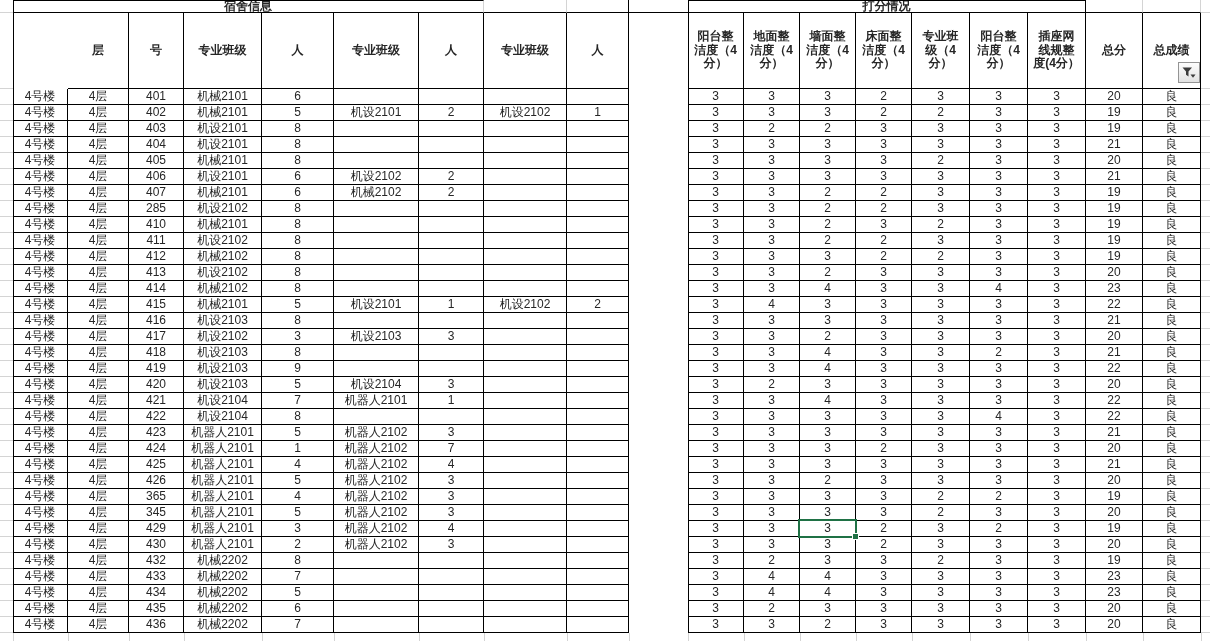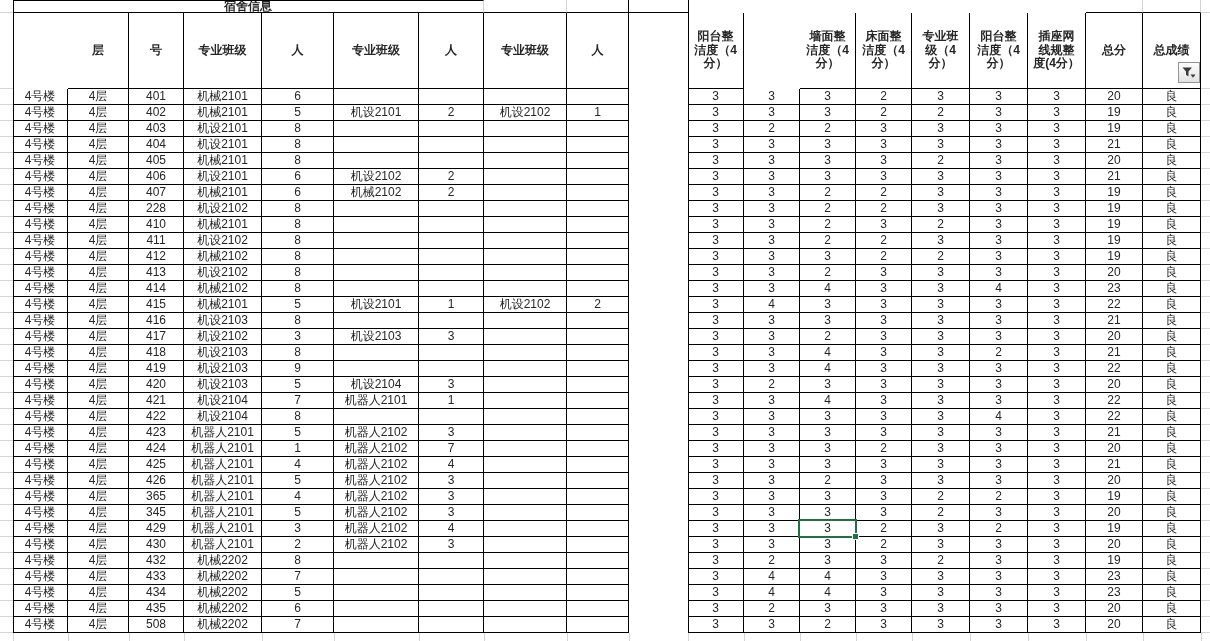--- a/index.html
+++ b/index.html
@@ -39,20 +39,21 @@
   }
 </style>
 </head>
 <body>
 
 <div id="sheet">
 
   <div class="c tc topB faintR" style="left:13px;top:0;width:471px;height:13px;">宿舍信息</div>
   <div class="c tc faintR" style="left:484px;top:0;width:83px;height:13px;"></div>
   <div class="c tc" style="left:567px;top:0;width:62px;height:13px;"></div>
+  <div class="c tc topB" style="left:688px;top:0;width:398px;height:13px;">打分情况</div>
   <div class="c tc faintR" style="left:1086px;top:0;width:57px;height:13px;"></div>
   <div class="c tc faintR" style="left:1143px;top:0;width:58px;height:13px;"></div>
 
   <div id="sel" style="left: 798px; top: 519px; width: 59px; height: 19px;"></div>
   <div id="selhandle" style="left: 852px; top: 533px;"></div>
 
   <div id="filterbtn">
     <svg width="14" height="12" viewBox="0 0 14 12">
       <path d="M0.5 0.5 H10 L6.5 4.5 V9.5 L4 7.8 V4.5 Z" fill="#3b3b3b"></path>
       <path d="M8.5 7.5 h5 l-2.5 3.2 z" fill="#3b3b3b"></path>
@@ -61,20 +62,21 @@
 
     <div class="c hd" style="left: 68px; top: 13px; width: 61px; height: 76px;">层</div>
     <div class="c hd" style="left: 129px; top: 13px; width: 55px; height: 76px;">号</div>
     <div class="c hd" style="left: 184px; top: 13px; width: 78px; height: 76px;">专业班级</div>
     <div class="c hd" style="left: 262px; top: 13px; width: 72px; height: 76px;">人</div>
     <div class="c hd" style="left: 334px; top: 13px; width: 85px; height: 76px;">专业班级</div>
     <div class="c hd" style="left: 419px; top: 13px; width: 65px; height: 76px;">人</div>
     <div class="c hd" style="left: 484px; top: 13px; width: 83px; height: 76px;">专业班级</div>
     <div class="c hd" style="left: 567px; top: 13px; width: 62px; height: 76px;">人</div>
     <div class="c hs" style="left: 688px; top: 13px; width: 56px; height: 76px;">阳台整洁度（4分）</div>
+    <div class="c hs" style="left: 744px; top: 13px; width: 56px; height: 76px;">地面整洁度（4分）</div>
     <div class="c hs" style="left: 800px; top: 13px; width: 56px; height: 76px;">墙面整洁度（4分）</div>
     <div class="c hs" style="left: 856px; top: 13px; width: 56px; height: 76px;">床面整洁度（4分）</div>
     <div class="c hs" style="left: 912px; top: 13px; width: 58px; height: 76px;">专业班级（4分）</div>
     <div class="c hs" style="left: 970px; top: 13px; width: 58px; height: 76px;">阳台整洁度（4分）</div>
     <div class="c hs" style="left: 1028px; top: 13px; width: 58px; height: 76px;">插座网线规整度(4分）</div>
     <div class="c hd" style="left: 1086px; top: 13px; width: 57px; height: 76px;">总分</div>
     <div class="c hd" style="left: 1143px; top: 13px; width: 58px; height: 76px;">总成绩</div>
     <div class="c" style="left: 13px; top: 89px; width: 55px; height: 16px;">4号楼</div>
     <div class="c" style="left: 68px; top: 89px; width: 61px; height: 16px;">4层</div>
     <div class="c" style="left: 129px; top: 89px; width: 55px; height: 16px;">401</div>
@@ -196,21 +198,21 @@
     <div class="c" style="left: 744px; top: 185px; width: 56px; height: 16px;">3</div>
     <div class="c" style="left: 800px; top: 185px; width: 56px; height: 16px;">2</div>
     <div class="c" style="left: 856px; top: 185px; width: 56px; height: 16px;">2</div>
     <div class="c" style="left: 912px; top: 185px; width: 58px; height: 16px;">3</div>
     <div class="c" style="left: 970px; top: 185px; width: 58px; height: 16px;">3</div>
     <div class="c" style="left: 1028px; top: 185px; width: 58px; height: 16px;">3</div>
     <div class="c" style="left: 1086px; top: 185px; width: 57px; height: 16px;">19</div>
     <div class="c" style="left: 1143px; top: 185px; width: 58px; height: 16px;">良</div>
     <div class="c" style="left: 13px; top: 201px; width: 55px; height: 16px;">4号楼</div>
     <div class="c" style="left: 68px; top: 201px; width: 61px; height: 16px;">4层</div>
-    <div class="c" style="left: 129px; top: 201px; width: 55px; height: 16px;">228</div>
+    <div class="c" style="left: 129px; top: 201px; width: 55px; height: 16px;">285</div>
     <div class="c" style="left: 184px; top: 201px; width: 78px; height: 16px;">机设2102</div>
     <div class="c" style="left: 262px; top: 201px; width: 72px; height: 16px;">8</div>
     <div class="c" style="left: 334px; top: 201px; width: 85px; height: 16px;"></div>
     <div class="c" style="left: 419px; top: 201px; width: 65px; height: 16px;"></div>
     <div class="c" style="left: 484px; top: 201px; width: 83px; height: 16px;"></div>
     <div class="c" style="left: 567px; top: 201px; width: 62px; height: 16px;"></div>
     <div class="c" style="left: 688px; top: 201px; width: 56px; height: 16px;">3</div>
     <div class="c" style="left: 744px; top: 201px; width: 56px; height: 16px;">3</div>
     <div class="c" style="left: 800px; top: 201px; width: 56px; height: 16px;">2</div>
     <div class="c" style="left: 856px; top: 201px; width: 56px; height: 16px;">2</div>
@@ -664,21 +666,21 @@
     <div class="c" style="left: 744px; top: 601px; width: 56px; height: 16px;">2</div>
     <div class="c" style="left: 800px; top: 601px; width: 56px; height: 16px;">3</div>
     <div class="c" style="left: 856px; top: 601px; width: 56px; height: 16px;">3</div>
     <div class="c" style="left: 912px; top: 601px; width: 58px; height: 16px;">3</div>
     <div class="c" style="left: 970px; top: 601px; width: 58px; height: 16px;">3</div>
     <div class="c" style="left: 1028px; top: 601px; width: 58px; height: 16px;">3</div>
     <div class="c" style="left: 1086px; top: 601px; width: 57px; height: 16px;">20</div>
     <div class="c" style="left: 1143px; top: 601px; width: 58px; height: 16px;">良</div>
     <div class="c" style="left: 13px; top: 617px; width: 55px; height: 16px;">4号楼</div>
     <div class="c" style="left: 68px; top: 617px; width: 61px; height: 16px;">4层</div>
-    <div class="c" style="left: 129px; top: 617px; width: 55px; height: 16px;">508</div>
+    <div class="c" style="left: 129px; top: 617px; width: 55px; height: 16px;">436</div>
     <div class="c" style="left: 184px; top: 617px; width: 78px; height: 16px;">机械2202</div>
     <div class="c" style="left: 262px; top: 617px; width: 72px; height: 16px;">7</div>
     <div class="c" style="left: 334px; top: 617px; width: 85px; height: 16px;"></div>
     <div class="c" style="left: 419px; top: 617px; width: 65px; height: 16px;"></div>
     <div class="c" style="left: 484px; top: 617px; width: 83px; height: 16px;"></div>
     <div class="c" style="left: 567px; top: 617px; width: 62px; height: 16px;"></div>
     <div class="c" style="left: 688px; top: 617px; width: 56px; height: 16px;">3</div>
     <div class="c" style="left: 744px; top: 617px; width: 56px; height: 16px;">3</div>
     <div class="c" style="left: 800px; top: 617px; width: 56px; height: 16px;">2</div>
     <div class="c" style="left: 856px; top: 617px; width: 56px; height: 16px;">3</div>

